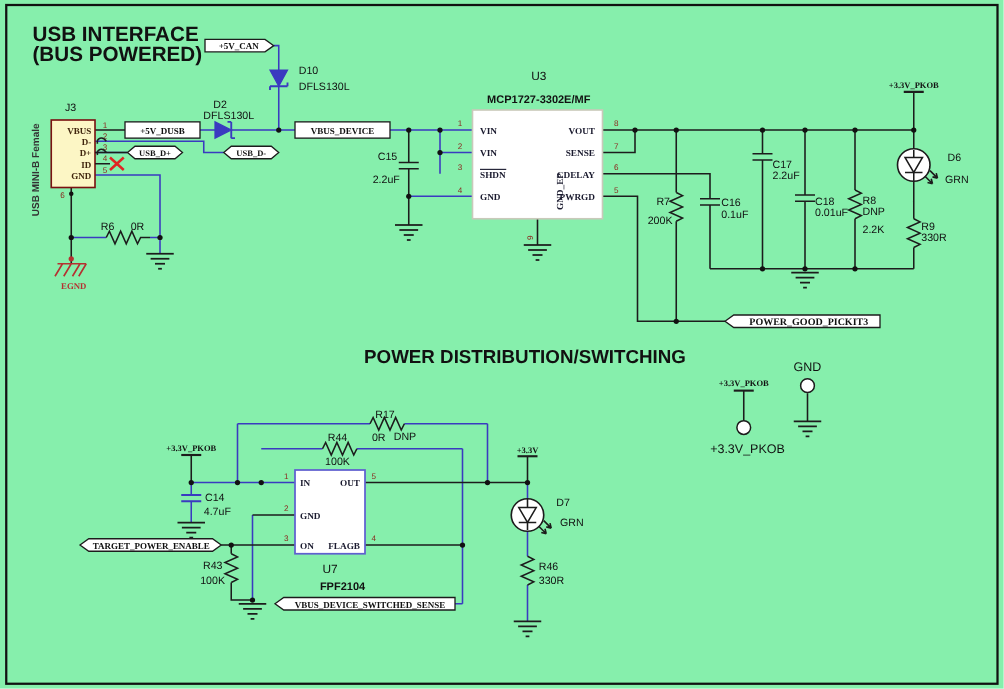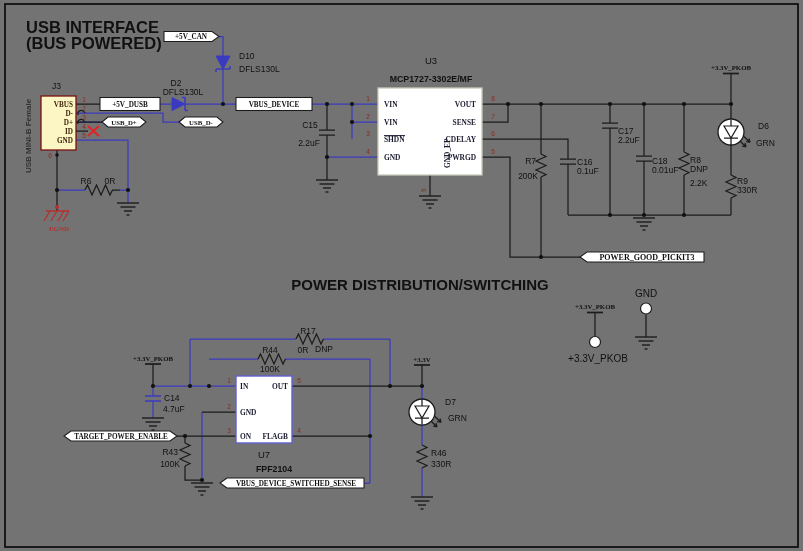--- a/index.html
+++ b/index.html
@@ -1,16 +1,16 @@
 <!DOCTYPE html>
 <html><head>
 <meta charset="utf-8">
 <style>
   html,body{margin:0;padding:0;background:#ffffff;}
-  .stage{position:relative;width:803px;height:551px;background:#737373;overflow:hidden;}
+  .stage{position:relative;width:803px;height:551px;background:#86efac;overflow:hidden;}
   svg{display:block;}
   
   .wblue{stroke:#3a3ac0;stroke-width:1.25;fill:none;}
   .wblk{stroke:#1c1c1c;stroke-width:1.25;fill:none;}
   .comp{stroke:#1c1c1c;stroke-width:1.25;fill:none;}
   .bar{stroke:#1c1c1c;stroke-width:1.7;fill:none;}
   .gndl{stroke:#1c1c1c;stroke-width:1.4;fill:none;}
   .egnd{stroke:#b53131;stroke-width:1.3;fill:none;}
   .redx{stroke:#e02424;stroke-width:2;fill:none;}
   .dot{fill:#111;}

